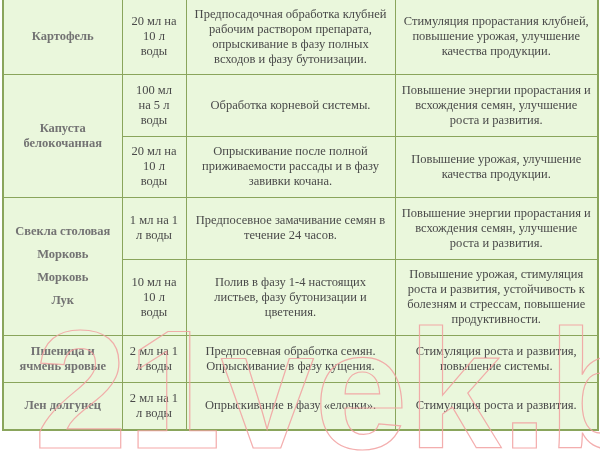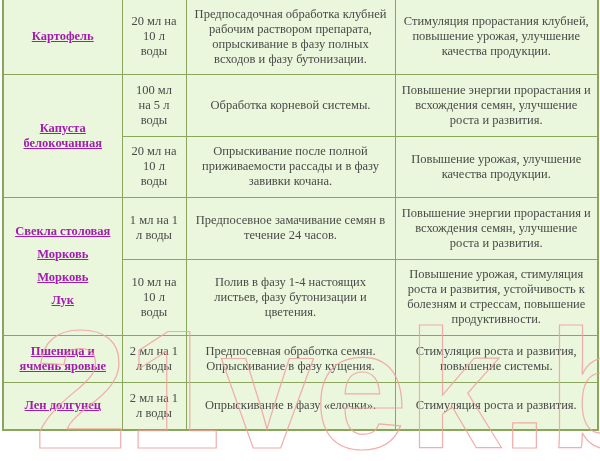--- a/index.html
+++ b/index.html
@@ -31,22 +31,21 @@
     border: 2px solid #8aa55c;
   }
   table.usage td {
     border: 1.5px solid #8aa55c;
     text-align: center;
     vertical-align: middle;
     padding: 2px 6px;
   }
   td.crop {
     font-weight: bold;
-    color: #a21caf;
-    text-decoration: underline;
+    color: #737373;
   }
   td.crop .multi span {
     display: block;
     margin: 0 0 8px 0;
   }
   td.crop .multi span:last-child { margin-bottom: 0; }
   col.c1 { width: 119px; }
   col.c2 { width: 64px; }
   col.c3 { width: 209px; }
   col.c4 { width: 203px; }

